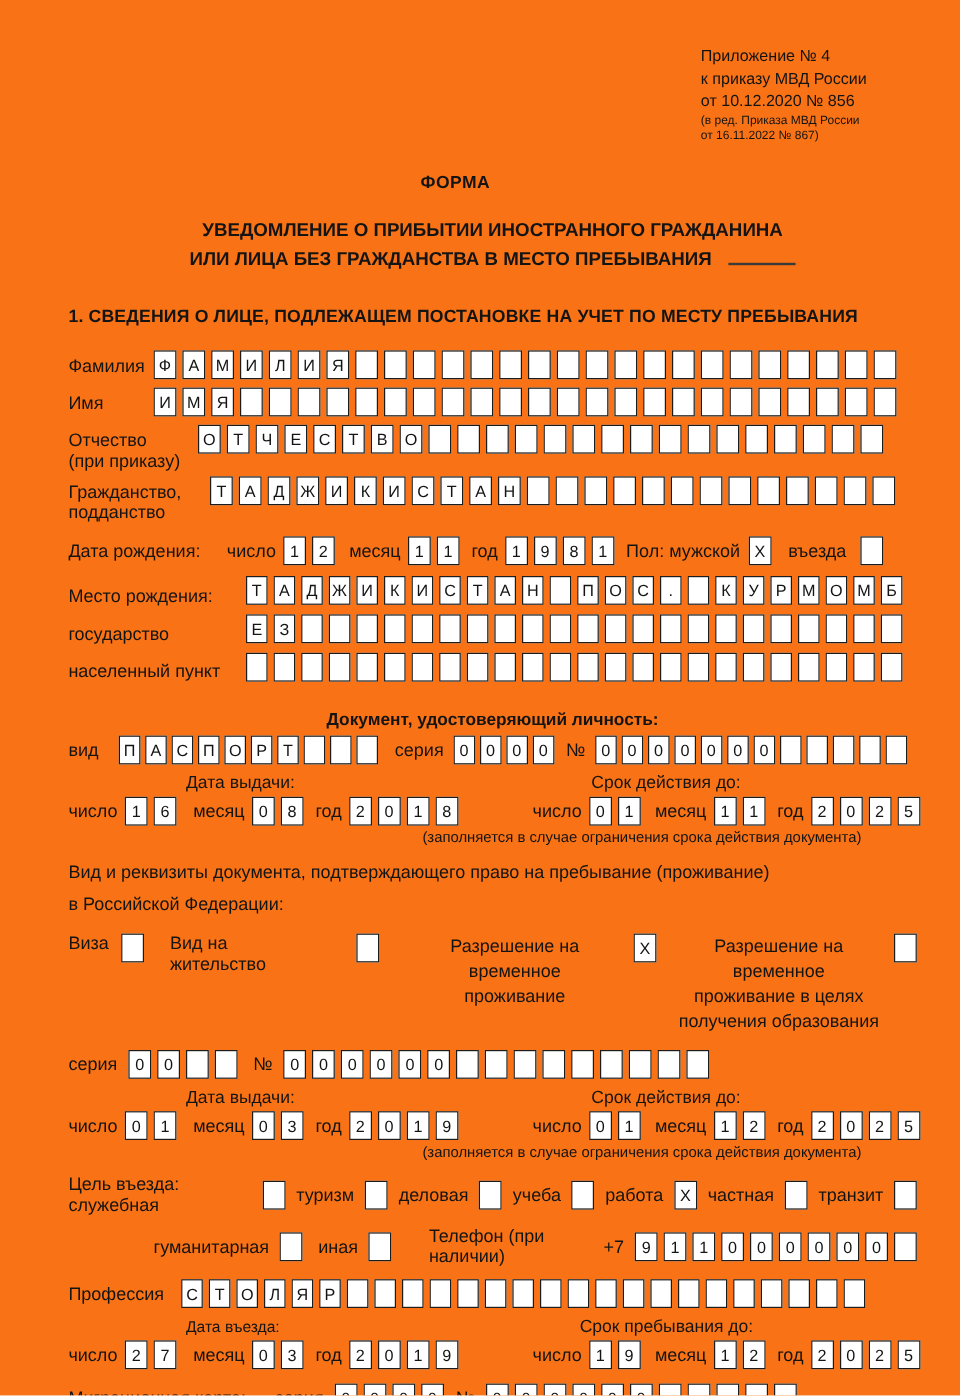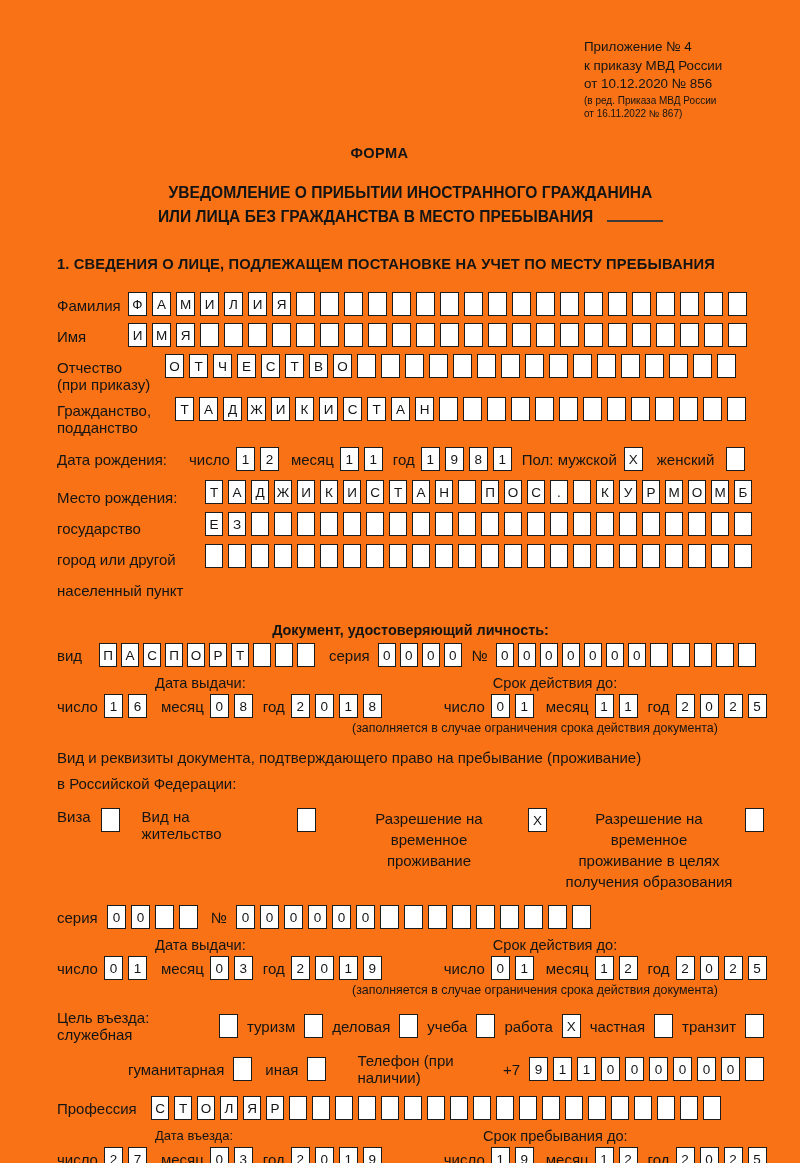--- a/index.html
+++ b/index.html
@@ -220,31 +220,30 @@
             <div class="cell">1</div>
             <div class="cell">9</div>
             <div class="cell">8</div>
             <div class="cell">1</div>
           </span>
     </span>
     <span style="margin-left:10px;flex:none;">Пол: мужской</span>
     <span class="cells" style="margin-left:7px;">
           <div class="cell">X</div>
         </span>
-    <span style="margin-left:14px;flex:none;">женский</span>
+    <span style="margin-left:14px;flex:none;">въезда</span>
     <span class="cells" style="margin-left:12px;">
           <div class="cell"></div>
         </span>
   </div>
 
   <div class="bp-wrap">
     <div class="bp-labels">
       <div>Место рождения:</div>
       <div>государство</div>
-      <div>город или другой</div>
       <div>населенный пункт</div>
     </div>
     <div class="bp-cellcol">
       <div class="cells sm">
             <div class="cell">Т</div>
             <div class="cell">А</div>
             <div class="cell">Д</div>
             <div class="cell">Ж</div>
             <div class="cell">И</div>
             <div class="cell">К</div>

